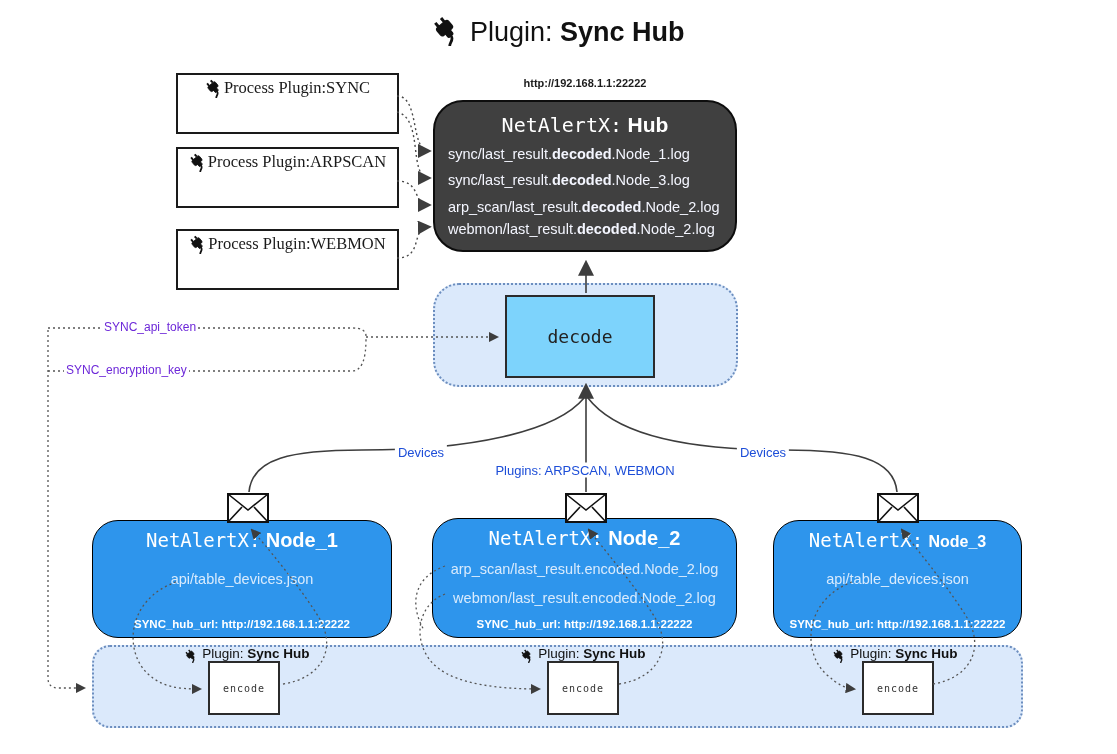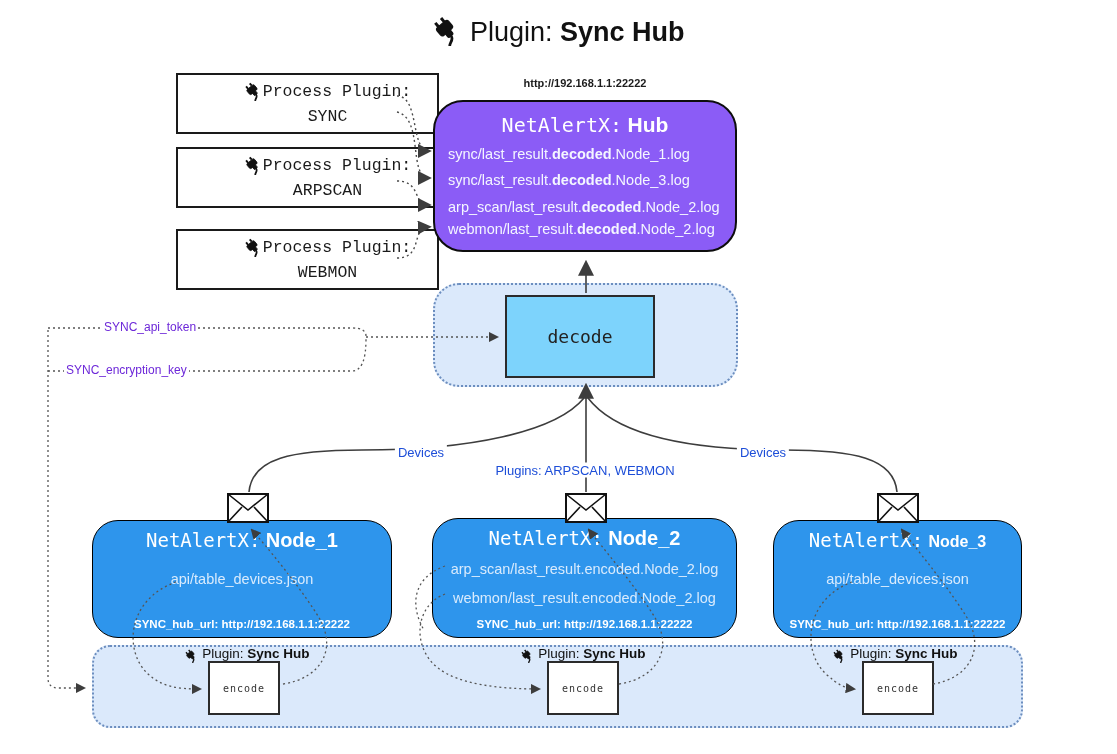--- a/index.html
+++ b/index.html
@@ -5,25 +5,25 @@
   html,body{margin:0;padding:0;background:#fff;}
   #canvas{position:relative;width:1117px;height:754px;background:#ffffff;overflow:hidden;
           font-family:"Liberation Sans","DejaVu Sans",sans-serif;color:#1a1a1a;}
   .abs{position:absolute;}
   
   #page-title{left:0;top:16px;width:100%;text-align:center;font-size:27px;color:#111;}
   #page-title .bold{font-weight:bold;}
   .plug{display:inline-block;vertical-align:-5px;}
   
   .proc-box{left:176px;width:219px;height:57px;background:#fff;border:2px solid #1a1a1a;
-            text-align:center;font-family:Liberation Mono, monospace;font-size:16.5px;
-            display:flex;flex-direction:column;justify-content:center;line-height:25px;padding-left:40px;}
+            text-align:center;font-family:Liberation Serif, serif;font-size:16.5px;
+            display:flex;flex-direction:row;justify-content:center;line-height:25px;}
   
   #hub-url{left:433px;top:77px;width:304px;text-align:center;font-size:11px;font-weight:600;color:#1c1c1c;}
-  #hub-box{left:433px;top:100px;width:304px;height:152px;background:#8b5cf6;border:2px solid #0d0d0d;
+  #hub-box{left:433px;top:100px;width:304px;height:152px;background:#404040;border:2px solid #0d0d0d;
            border-radius:30px;box-sizing:border-box;color:#fff;}
   #hub-title{position:absolute;top:11px;width:100%;text-align:center;font-size:20px;}
   .mono{font-family:"DejaVu Sans Mono",monospace;}
   .titbold{font-family:"Liberation Sans",sans-serif;font-weight:bold;font-size:21px;}
   .hub-line{position:absolute;left:13px;width:286px;font-size:14.5px;color:#f4f6ff;white-space:nowrap;}
   .hub-line b{font-weight:bold;}
   
   #decode-wrap{left:433px;top:283px;width:305px;height:104px;background:#dbe9fb;
                border:2px dotted #6c8ebf;border-radius:26px;box-sizing:border-box;}
   #decode-box{left:505px;top:295px;width:150px;height:83px;background:#7dd3fc;border:2px solid #2b2b2b;

